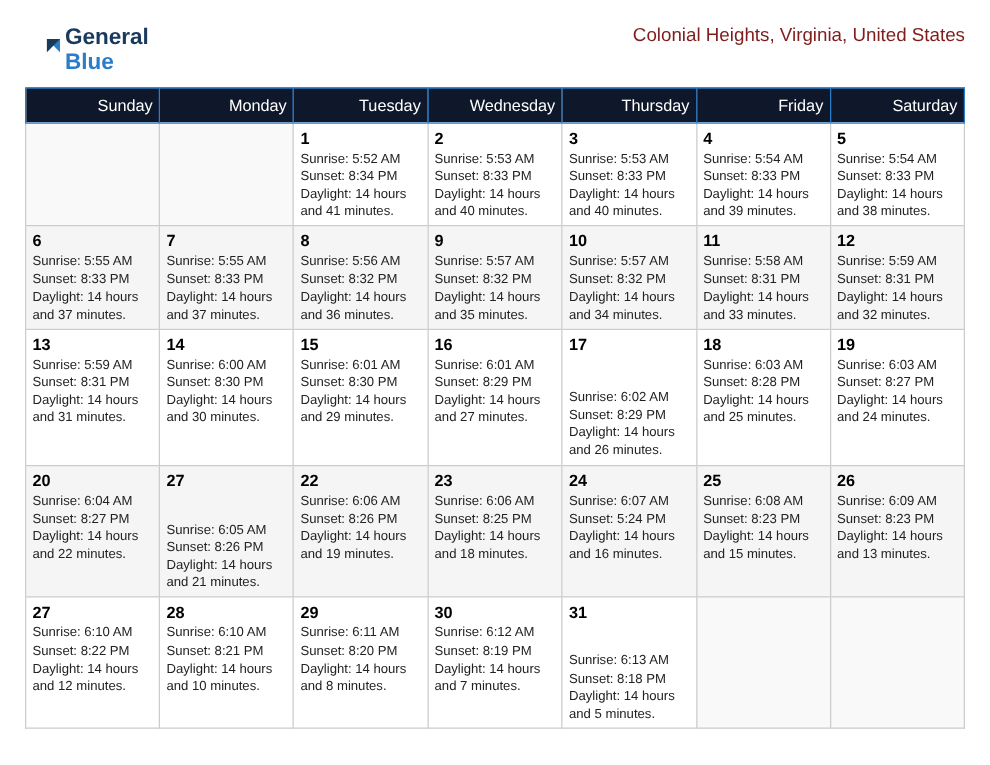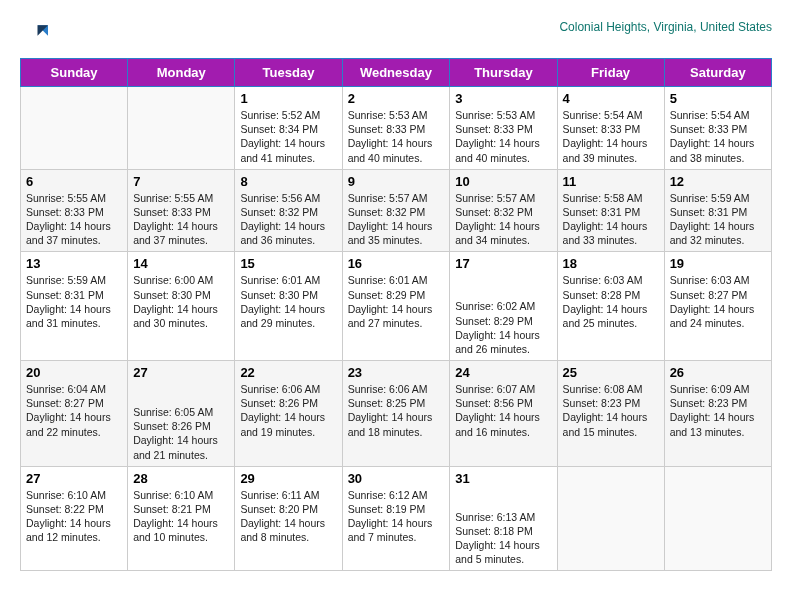--- a/index.html
+++ b/index.html
@@ -36,35 +36,35 @@
     }
     .title-area {
       text-align: right;
     }
     .month-title {
       font-size: 36px;
       color: #1a3a5c;
       font-weight: normal;
     }
     .location {
-      font-size: 12px;
-      color: #0f766e;
+      font-size: 15px;
+      color: #7f1d1d;
     }
     table {
       width: 100%;
       border-collapse: collapse;
       font-size: 11px;
     }
     thead tr th {
-      background: #a21caf;
+      background: #0f172a;
       color: #fff;
       padding: 6px 5px;
-      text-align: center;
+      text-align: right;
       font-size: 13px;
-      font-weight: bold;
+      font-weight: normal;
       border: 1px solid #2a7dc9;
     }
     tbody tr td {
       border: 1px solid #ccc;
       vertical-align: top;
       padding: 4px 5px;
       height: 82px;
       width: 108px;
     }
     .day-num {
@@ -89,20 +89,24 @@
 </head>
 <body>
 
 <div class="header-area">
   <div class="logo">
     <svg class="logo-icon" viewBox="0 0 32 32">
       <rect x="0" y="0" width="32" height="32" fill="none"></rect>
       <polygon points="20,6 32,6 32,18" fill="#2a7dc9"></polygon>
       <polygon points="20,6 32,6 20,18" fill="#1a3a5c"></polygon>
     </svg>
+    <div>
+      <div class="logo-text"><span>General</span></div>
+      <div class="logo-text logo-blue"><span>Blue</span></div>
+    </div>
   </div>
   <div class="title-area">
     <div class="location">Colonial Heights, Virginia, United States</div>
   </div>
 </div>
 
 <table>
   <thead>
     <tr id="header-row">
         <th>Sunday</th>
@@ -281,21 +285,21 @@
         <td>
           <span class="day-num">23</span>
           <div class="cell-text" style="white-space: pre-line;">Sunrise: 6:06 AM
 Sunset: 8:25 PM
 Daylight: 14 hours
 and 18 minutes.</div>
         </td>
         <td>
           <span class="day-num">24</span>
           <div class="cell-text" style="white-space: pre-line;">Sunrise: 6:07 AM
-Sunset: 8:56 PM
+Sunset: 5:24 PM
 Daylight: 14 hours
 and 16 minutes.</div>
         </td>
         <td>
           <span class="day-num">25</span>
           <div class="cell-text" style="white-space: pre-line;">Sunrise: 6:08 AM
 Sunset: 8:23 PM
 Daylight: 14 hours
 and 15 minutes.</div>
         </td>

